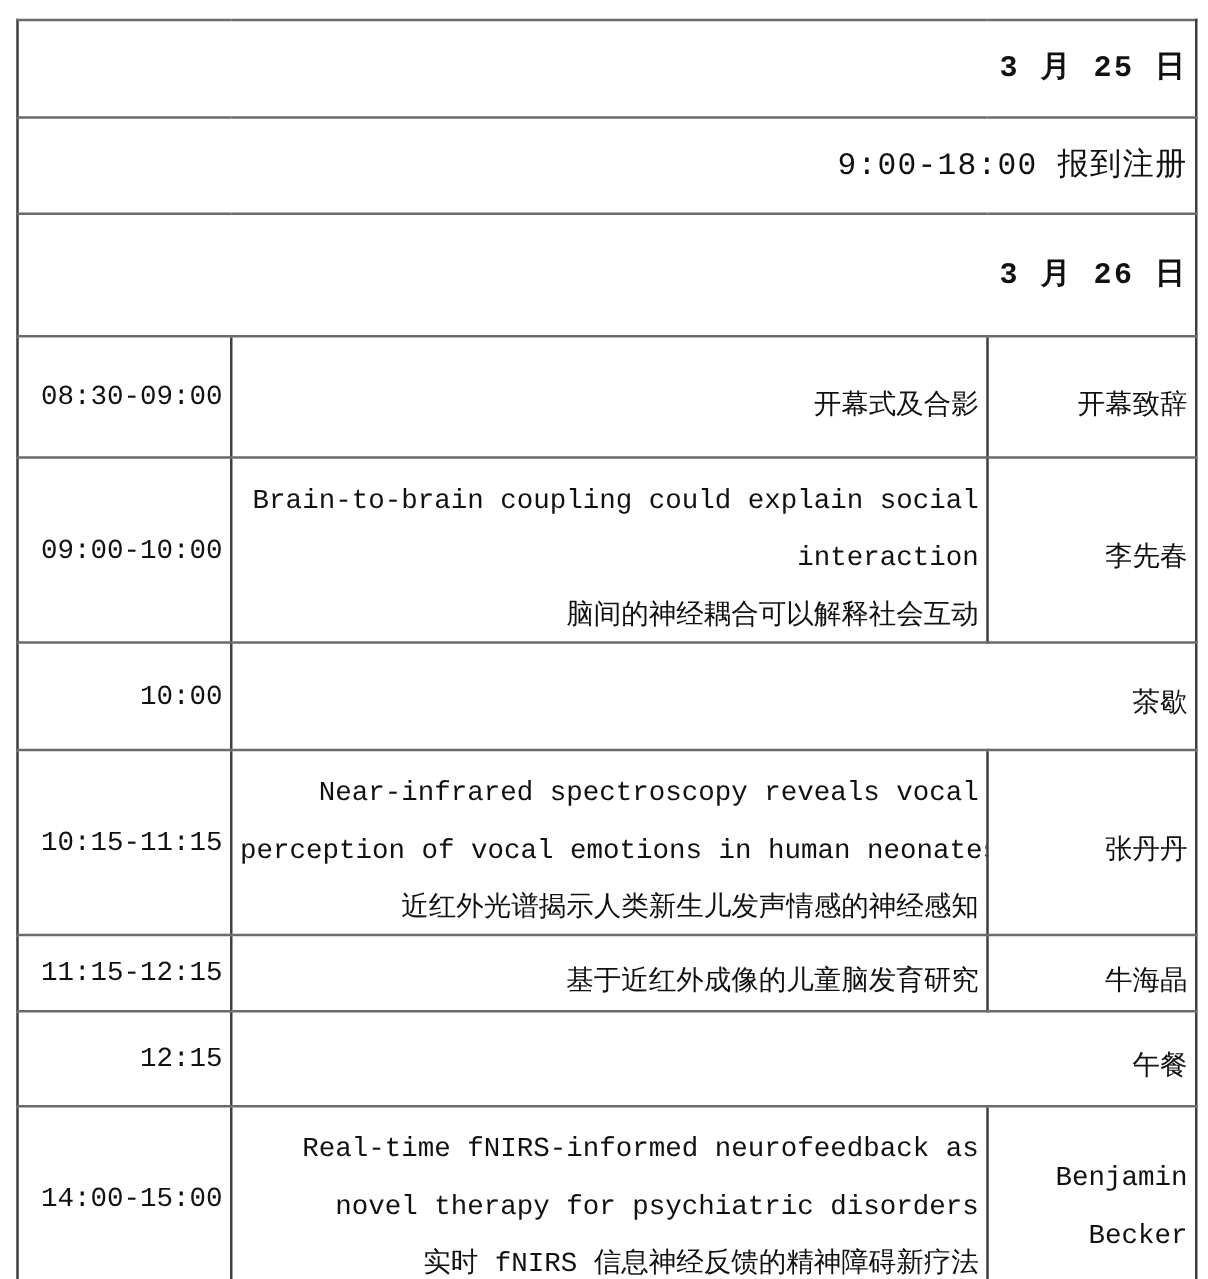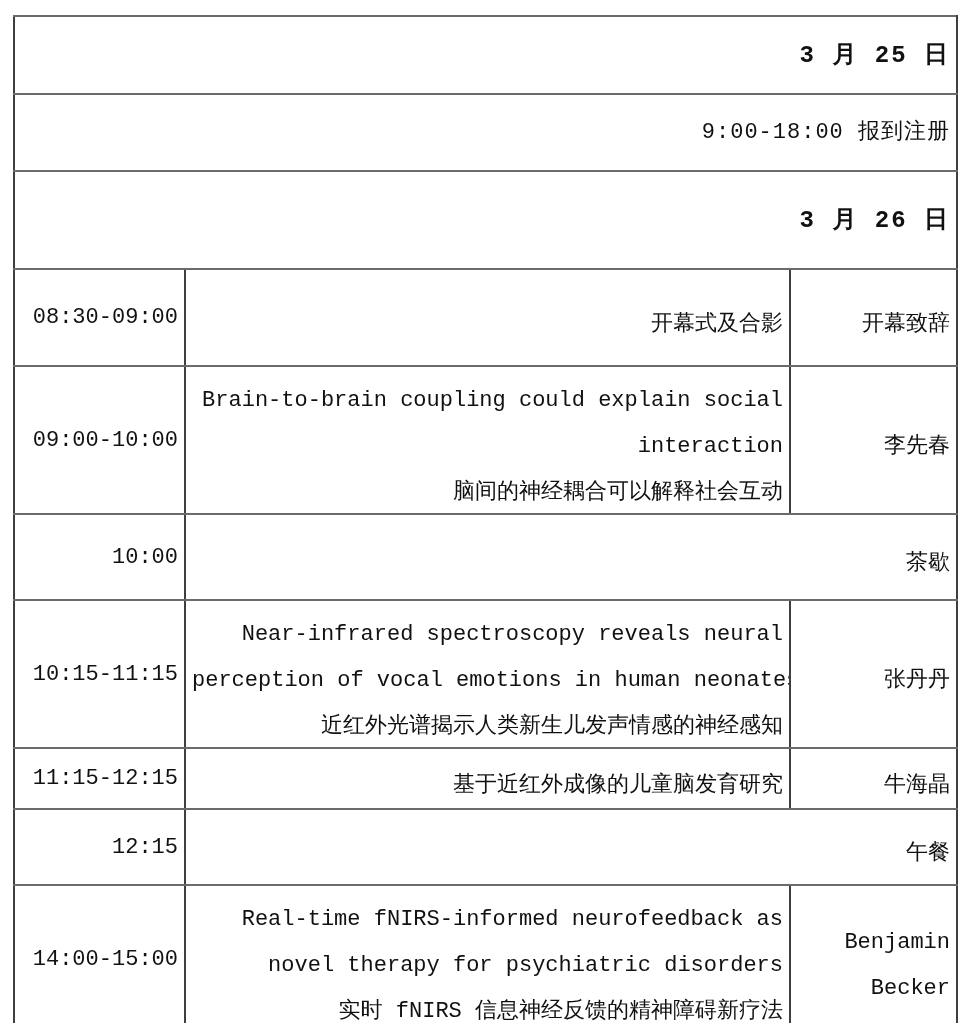--- a/index.html
+++ b/index.html
@@ -33,21 +33,21 @@
     font-weight: normal;
     line-height: 33px;
     overflow: hidden;
   }
   .date-cell {
     font-size: 24px;
     font-weight: bold;
     letter-spacing: 2px;
   }
   .reg-cell {
-    font-size: 22px;
+    font-size: 25px;
     letter-spacing: 1px;
   }
   th.col-header {
     font-size: 24px;
     font-weight: bold;
     letter-spacing: 2px;
   }
   .line {
     white-space: nowrap;
     line-height: 33px;
@@ -108,21 +108,21 @@
     <tr style="height:86px">
       <td class="time-cell">10:00</td>
       <td colspan="2" class="merged-cell">
         <div class="line">茶歇</div>
       </td>
     </tr>
 
     <tr style="height:122px">
       <td class="time-cell">10:15-11:15</td>
       <td>
-        <div class="line">Near-infrared spectroscopy reveals neural</div>
+        <div class="line">Near-infrared spectroscopy reveals vocal</div>
         <div class="line">perception of vocal emotions in human neonates</div>
         <div class="line">近红外光谱揭示人类新生儿发声情感的神经感知</div>
       </td>
       <td>
         <div class="line">张丹丹</div>
       </td>
     </tr>
 
     <tr style="height:61px">
       <td class="time-cell">11:15-12:15</td>

